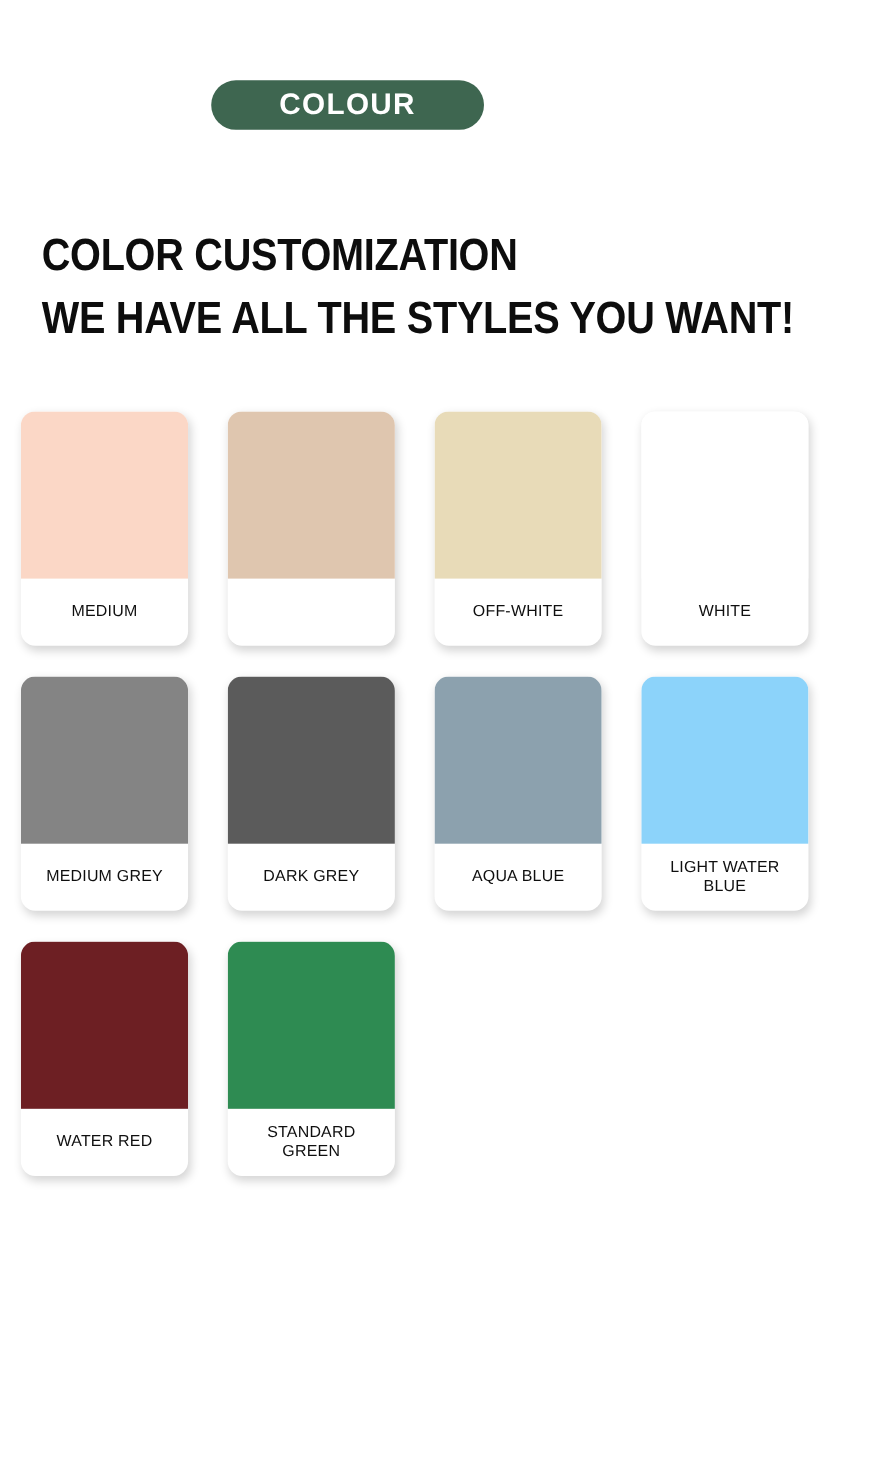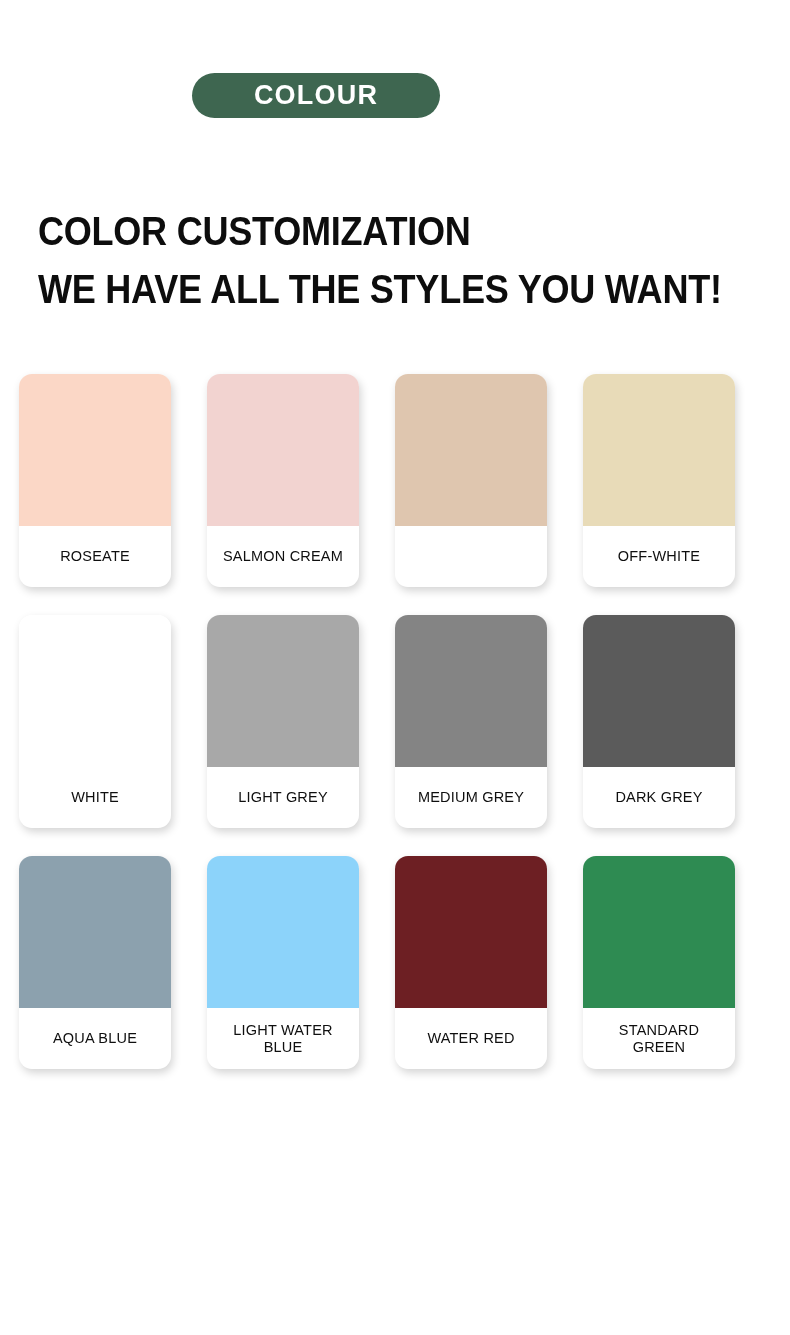--- a/index.html
+++ b/index.html
@@ -121,40 +121,32 @@
   </div>
 
   <div class="heading">
     <span class="line">COLOR CUSTOMIZATION</span>
     <span class="line">WE HAVE ALL THE STYLES YOU WANT!</span>
   </div>
 
   <div class="grid">
       <div class="card">
         <div class="swatch" style="background: rgb(251, 215, 198);"></div>
-        <div class="card-label">ROSEATE</div>
-      </div>
-      <div class="card">
-        <div class="swatch" style="background: rgb(242, 211, 208);"></div>
-        <div class="card-label">SALMON CREAM</div>
+        <div class="card-label">MEDIUM</div>
       </div>
       <div class="card">
         <div class="swatch" style="background: rgb(223, 198, 175);"></div>
       </div>
       <div class="card">
         <div class="swatch" style="background: rgb(232, 219, 184);"></div>
         <div class="card-label">OFF-WHITE</div>
       </div>
       <div class="card">
         <div class="swatch" style="background: rgb(255, 255, 255);"></div>
         <div class="card-label">WHITE</div>
-      </div>
-      <div class="card">
-        <div class="swatch" style="background: rgb(168, 168, 168);"></div>
-        <div class="card-label">LIGHT GREY</div>
       </div>
       <div class="card">
         <div class="swatch" style="background: rgb(132, 132, 132);"></div>
         <div class="card-label">MEDIUM GREY</div>
       </div>
       <div class="card">
         <div class="swatch" style="background: rgb(91, 91, 91);"></div>
         <div class="card-label">DARK GREY</div>
       </div>
       <div class="card">

